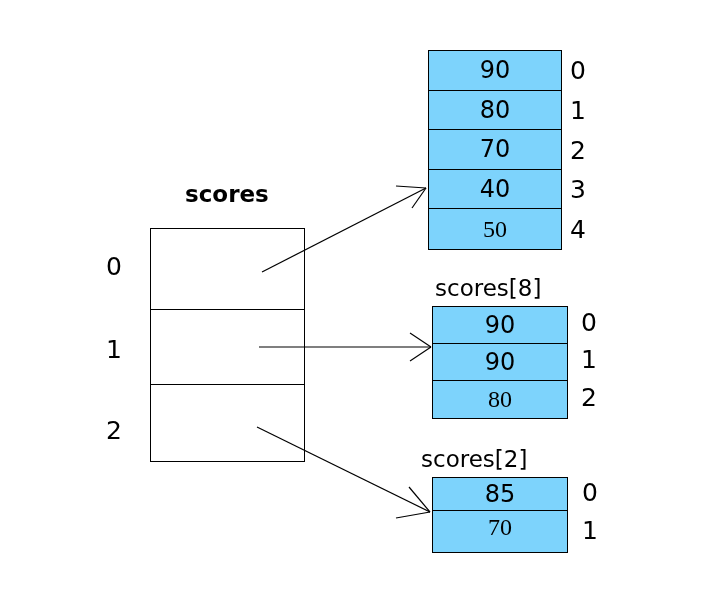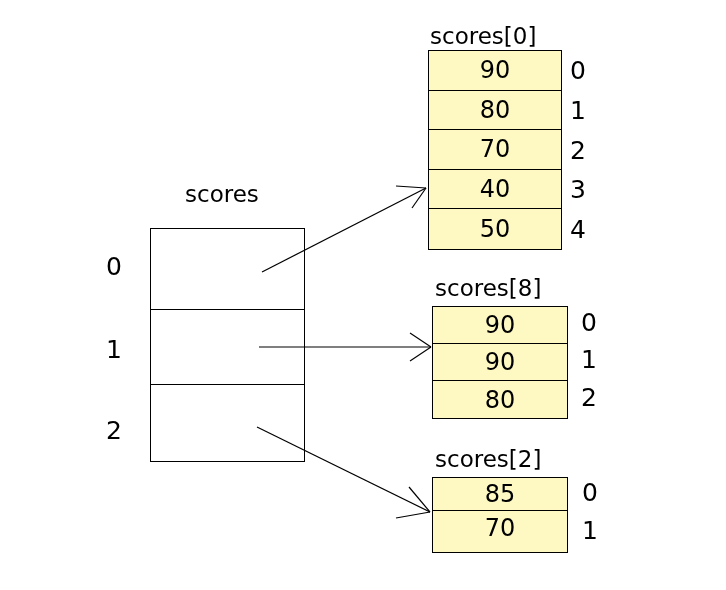--- a/index.html
+++ b/index.html
@@ -68,46 +68,48 @@
   #main-array-box .main-cell:last-child {
     border-bottom: none;
   }
   .main-cell-0 { height: 81px; }
   .main-cell-1 { height: 75px; }
   .main-cell-2 { height: 76px; }
 
   #main-array-title {
     left: 185px;
     top: 183px;
+    font-weight: bold;
   }
   .main-index {
     left: 106px;
   }
   .main-index-0 { top: 254px; }
   .main-index-1 { top: 337px; }
   .main-index-2 { top: 418px; }
 
   
   .sub-array {
     position: absolute;
     border: 1px solid #000;
     box-sizing: border-box;
-    background: #fef9c3;
+    background: #7dd3fc;
   }
   .sub-cell {
     box-sizing: border-box;
     border-bottom: 1px solid #000;
     display: flex;
     align-items: center;
     justify-content: center;
     font-size: 24px;
     color: #000;
   }
   .sub-cell:last-child {
     border-bottom: none;
+    font-family: Liberation Serif, serif;
   }
 
   #sub-array-0 {
     left: 428px;
     top: 50px;
     width: 134px;
     height: 200px;
   }
   #sub-array-0 .sub-cell { height: 39.6px; }
   #sub-array-0-title { left: 430px; top: 25px; }
@@ -121,21 +123,21 @@
   #sub-array-1 .sub-cell { height: 37px; }
   #sub-array-1-title { left: 435px; top: 277px; }
 
   #sub-array-2 {
     left: 432px;
     top: 477px;
     width: 136px;
     height: 76px;
   }
   #sub-array-2 .sub-cell { height: 33.3px; }
-  #sub-array-2-title { left: 435px; top: 448px; }
+  #sub-array-2-title { left: 421px; top: 448px; }
 
   
   .sub-index { font-size: 25px; }
   .sub0-index { left: 570px; }
   .sub0-i0 { top: 58px; }
   .sub0-i1 { top: 98px; }
   .sub0-i2 { top: 138px; }
   .sub0-i3 { top: 177px; }
   .sub0-i4 { top: 217px; }
 
@@ -158,21 +160,20 @@
   <div id="main-array-box">
     <div class="main-cell main-cell-0"></div>
     <div class="main-cell main-cell-1"></div>
     <div class="main-cell main-cell-2"></div>
   </div>
 
   <div class="index-label main-index main-index-0">0</div>
   <div class="index-label main-index main-index-1">1</div>
   <div class="index-label main-index main-index-2">2</div>
 
-  <div class="title-label" id="sub-array-0-title">scores[0]</div>
 
   <div class="sub-array" id="sub-array-0">
     <div class="sub-cell">90</div>
     <div class="sub-cell">80</div>
     <div class="sub-cell">70</div>
     <div class="sub-cell">40</div>
     <div class="sub-cell">50</div>
   </div>
 
   <div class="index-label sub-index sub0-index sub0-i0">0</div>

